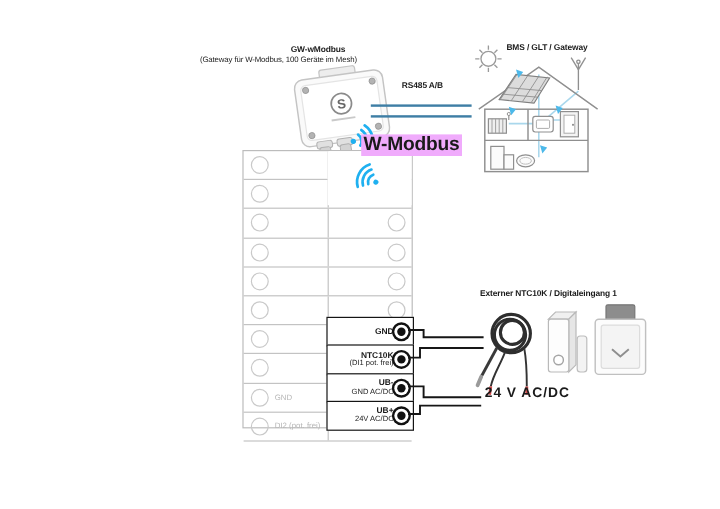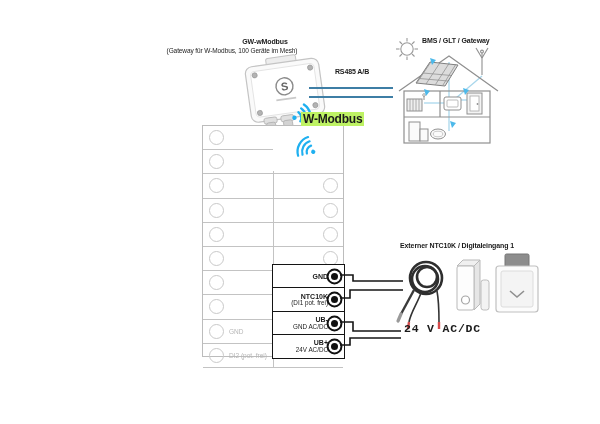--- a/index.html
+++ b/index.html
@@ -11,21 +11,21 @@
   .lbl{white-space:nowrap;letter-spacing:-0.1px;}
   
   #hdr-title{left:225px;top:38px;width:80px;text-align:center;font-size:7px;font-weight:bold;}
   #hdr-sub{left:163px;top:47px;width:138px;text-align:center;font-size:6.5px;color:#222;}
   
   #rs485-label{left:322px;top:68px;width:60px;text-align:center;font-size:7px;font-weight:bold;}
   .busline{left:309px;width:84px;height:2.4px;background:#3e7ea5;}
   
   #bms-label{left:422px;top:37px;font-size:7px;font-weight:bold;}
   
-  #wmodbus-label{left:301px;top:112px;font-size:12px;font-weight:bold;background:#bef264;padding:0 2px;z-index:6;letter-spacing:-0.2px;}
+  #wmodbus-label{left:301px;top:112px;font-size:16px;font-weight:bold;background:#f0abfc;padding:0 2px;z-index:6;letter-spacing:-0.2px;}
   
   #tblock{left:202px;top:125px;width:142px;height:232px;border:1px solid #bcbcbc;box-sizing:border-box;background:#fff;}
   .trow{position:relative;height:23.2px;border-bottom:1px solid #c3c3c3;display:flex;}
   .trow:last-child{border-bottom:none;}
   .tcell-l{width:71px;border-right:1px solid #c3c3c3;display:flex;align-items:center;padding-left:6px;box-sizing:border-box;}
   .tcell-r{flex:1;display:flex;align-items:center;justify-content:flex-end;padding-right:5px;box-sizing:border-box;}
   .pin{width:13px;height:13px;border:1.3px solid #c9c9c9;border-radius:50%;flex:none;}
   .graylbl{font-size:6.5px;color:#b6b6b6;margin-left:5px;white-space:nowrap;}
   #wifi-cell{position:absolute;left:70px;top:0;width:70px;height:45.4px;background:#fff;
     display:flex;align-items:center;justify-content:center;z-index:2;}
@@ -33,21 +33,21 @@
     box-sizing:border-box;display:flex;align-items:center;justify-content:flex-end;z-index:3;}
   .io-text{text-align:right;line-height:1.08;margin-right:3px;}
   .io-l1{font-size:7px;font-weight:bold;white-space:nowrap;}
   .io-l2{font-size:6.3px;white-space:nowrap;}
   .term{width:7px;height:7px;border-radius:50%;background:#111;margin-right:6px;flex:none;
     box-shadow:0 0 0 2.4px #fff,0 0 0 4.4px #111;}
   
   .wifi{overflow:visible;}
   
   #sensor-label{left:400px;top:242px;font-size:7px;font-weight:bold;}
-  #power-label{left:404px;top:322px;font-size:11.5px;font-weight:bold;letter-spacing:0.8px;font-family:Liberation Mono, monospace;}
+  #power-label{left:404px;top:322px;font-size:11.5px;font-weight:bold;letter-spacing:0.8px;}
 </style>
 </head>
 <body>
 
 <div id="canvas">
 
   <div class="abs lbl" id="hdr-title">GW-wModbus</div>
   <div class="abs lbl" id="hdr-sub">(Gateway für W-Modbus, 100 Geräte im Mesh)</div>
 
   <svg class="abs" style="left:240px;top:50px;" width="95" height="85" viewBox="0 0 95 85">

